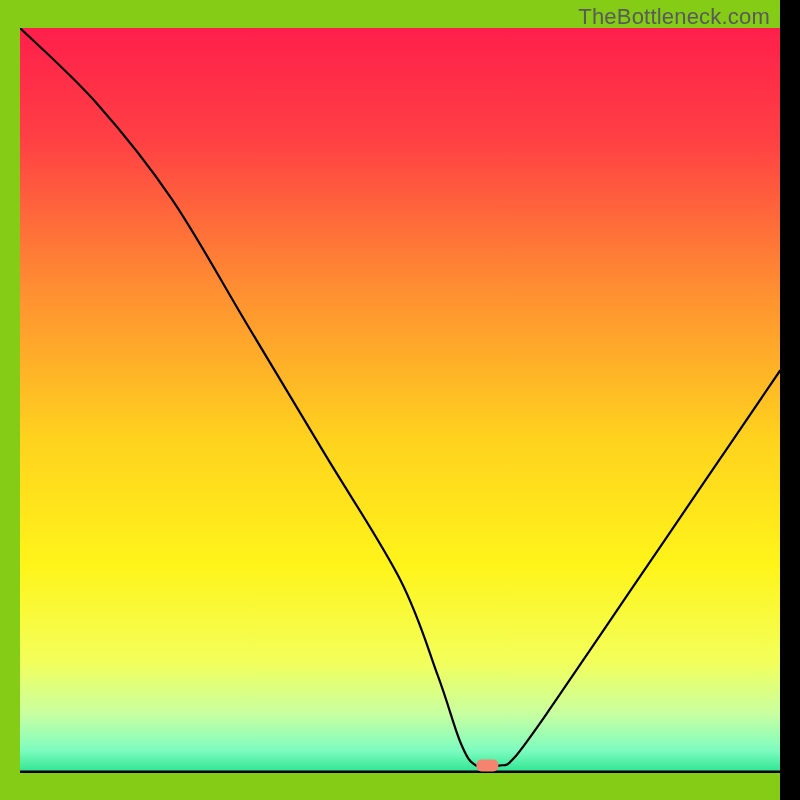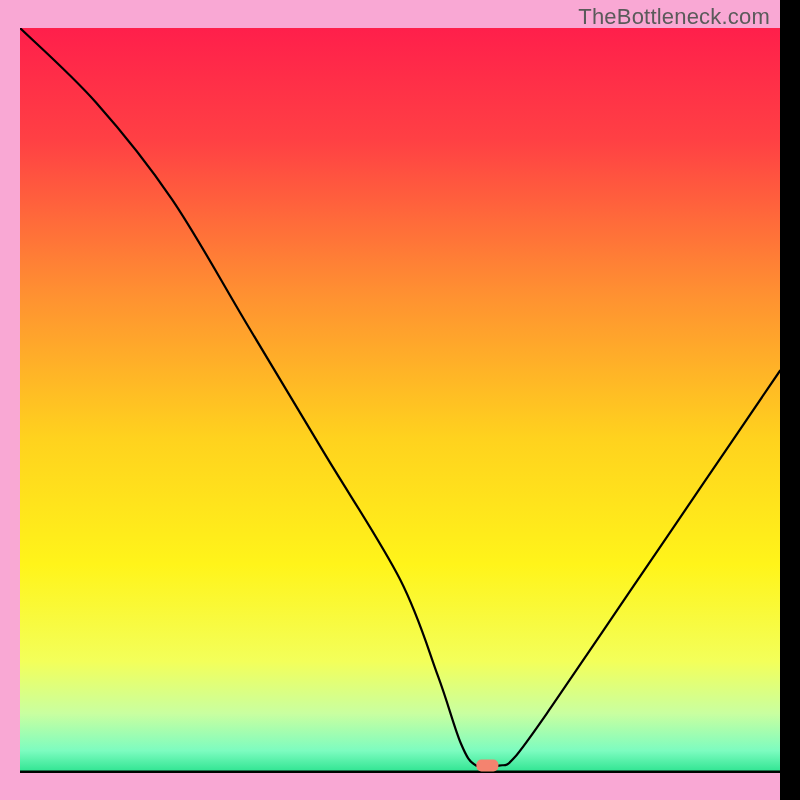--- a/index.html
+++ b/index.html
@@ -8,21 +8,21 @@
     width: 800px;
     height: 800px;
     background: #000;
     overflow: hidden;
     font-family: Arial, Helvetica, sans-serif;
   }
   .frame {
     position: relative;
     width: 780px;
     height: 800px;
-    background: #f9a8d4;
+    background: #84cc16;
   }
   .watermark {
     position: absolute;
     top: 4px;
     right: 10px;
     color: #5a5a5a;
     font-size: 22px;
     font-weight: 500;
     letter-spacing: 0.2px;
     z-index: 5;

